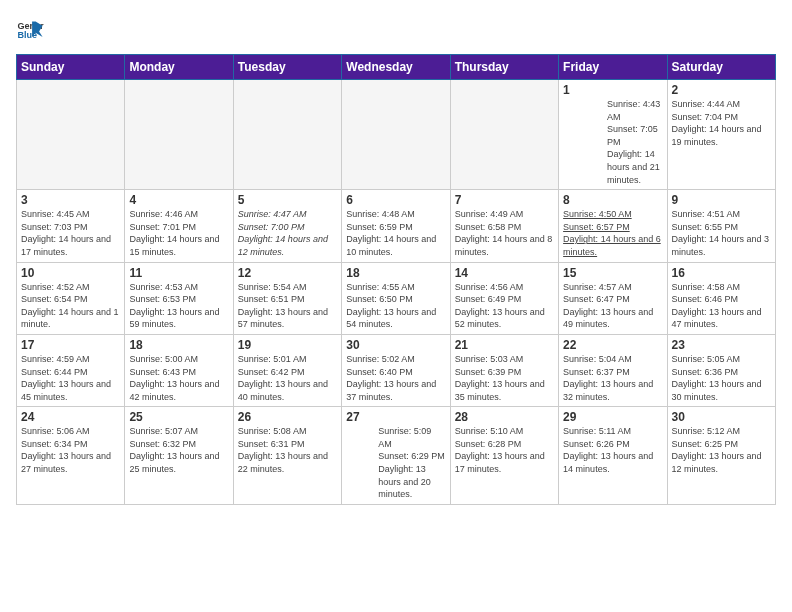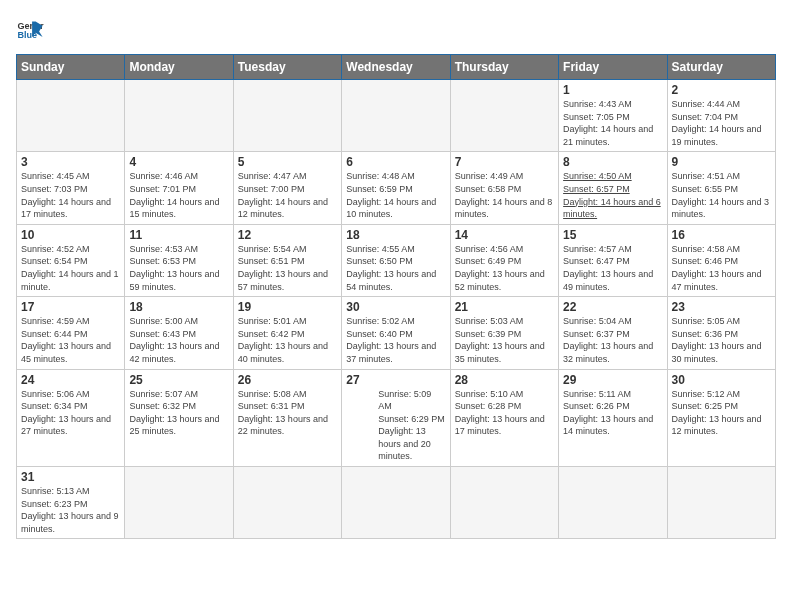--- a/index.html
+++ b/index.html
@@ -43,21 +43,21 @@
     .location {
       font-size: 14px;
       color: #555;
     }
     .calendar {
       width: 100%;
       border-collapse: collapse;
       border: 1px solid #ccc;
     }
     .calendar th {
-      background: #737373;
+      background: #4c1d95;
       color: #fff;
       font-size: 12px;
       font-weight: bold;
       padding: 5px 4px;
       text-align: left;
       border: 1px solid #2268a3;
       width: calc(100%/7);
     }
     .calendar td {
       vertical-align: top;
@@ -120,21 +120,21 @@
     </thead>
     <tbody id="calendar-body">
     <tr>
           <td class="empty"></td>
           <td class="empty"></td>
           <td class="empty"></td>
           <td class="empty"></td>
           <td class="empty"></td>
           <td>
             <span class="day-num">1</span>
-            <div class="day-info" style="white-space: pre-line;">Sunrise: 4:43 AM
+            <div class="day-info" style="white-space: pre-line; margin-left: 44px;">Sunrise: 4:43 AM
 Sunset: 7:05 PM
 Daylight: 14 hours and 21 minutes.</div>
           </td>
           <td>
             <span class="day-num">2</span>
             <div class="day-info" style="white-space: pre-line;">Sunrise: 4:44 AM
 Sunset: 7:04 PM
 Daylight: 14 hours and 19 minutes.</div>
           </td>
         </tr>
@@ -146,21 +146,21 @@
 Daylight: 14 hours and 17 minutes.</div>
           </td>
           <td>
             <span class="day-num">4</span>
             <div class="day-info" style="white-space: pre-line;">Sunrise: 4:46 AM
 Sunset: 7:01 PM
 Daylight: 14 hours and 15 minutes.</div>
           </td>
           <td>
             <span class="day-num">5</span>
-            <div class="day-info" style="white-space: pre-line;">Sunrise: 4:47 AM
+            <div class="day-info" style="white-space: pre-line; font-style: italic;">Sunrise: 4:47 AM
 Sunset: 7:00 PM
 Daylight: 14 hours and 12 minutes.</div>
           </td>
           <td>
             <span class="day-num">6</span>
             <div class="day-info" style="white-space: pre-line;">Sunrise: 4:48 AM
 Sunset: 6:59 PM
 Daylight: 14 hours and 10 minutes.</div>
           </td>
           <td>
@@ -306,30 +306,16 @@
             <div class="day-info" style="white-space: pre-line;">Sunrise: 5:11 AM
 Sunset: 6:26 PM
 Daylight: 13 hours and 14 minutes.</div>
           </td>
           <td>
             <span class="day-num">30</span>
             <div class="day-info" style="white-space: pre-line;">Sunrise: 5:12 AM
 Sunset: 6:25 PM
 Daylight: 13 hours and 12 minutes.</div>
           </td>
-        </tr>
-        <tr class="last-row">
-          <td>
-            <span class="day-num">31</span>
-            <div class="day-info" style="white-space: pre-line;">Sunrise: 5:13 AM
-Sunset: 6:23 PM
-Daylight: 13 hours and 9 minutes.</div>
-          </td>
-          <td class="empty"></td>
-          <td class="empty"></td>
-          <td class="empty"></td>
-          <td class="empty"></td>
-          <td class="empty"></td>
-          <td class="empty"></td>
         </tr>
       </tbody>
   </table>
 </div>
 
 </body></html>

